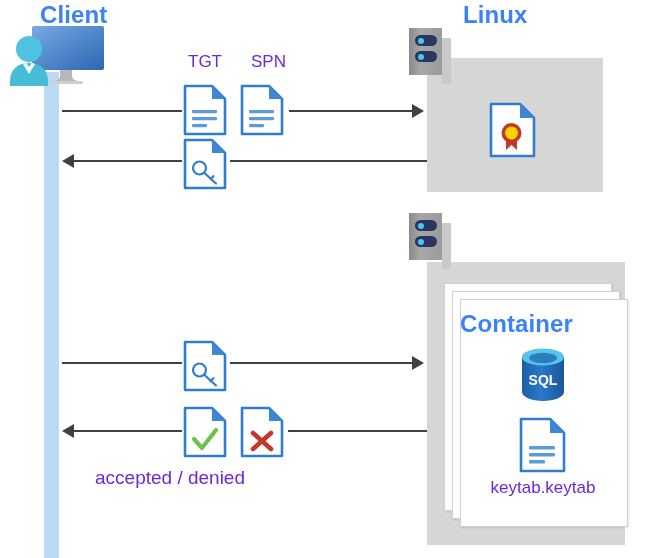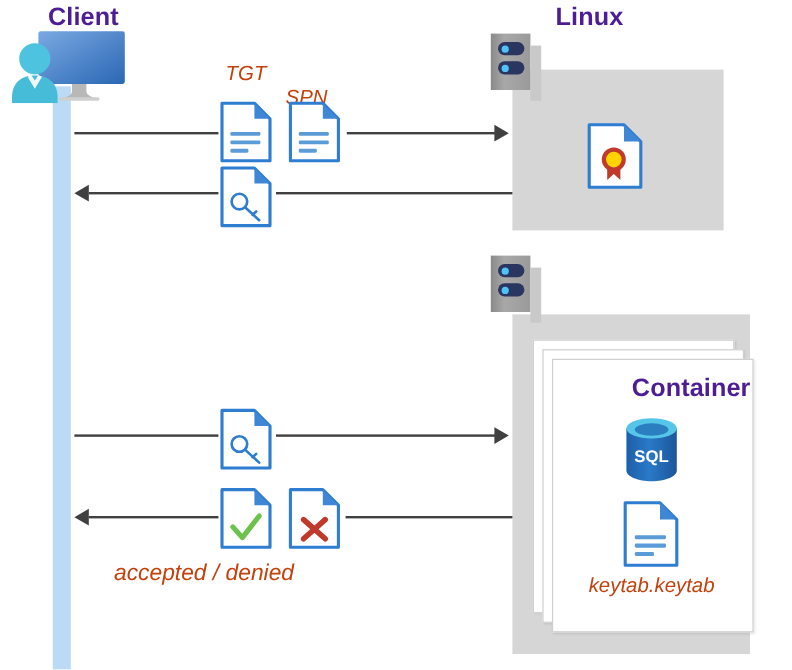--- a/index.html
+++ b/index.html
@@ -11,30 +11,29 @@
     overflow:hidden;
   }
   #canvas{position:relative;width:660px;height:558px;}
 
   
   .abs{position:absolute;}
 
   
   .title-bold{
     font-weight:bold;
-    font-size:21px;
-    color:#4c1d95;
+    font-size:24px;
+    color:#3b82f6;
     line-height:23px;
     letter-spacing:.1px;
   }
   .plain-label{
     font-size:17px;
-    color:#c2410c;
+    color:#6d28d9;
     line-height:20px;
-    font-style:italic;
   }
 
   
   .lifeline{
     background:#badaf5;
     width:15px;
   }
 
   
   .zone{background:#d6d6d6;}
@@ -151,21 +150,21 @@
     <div class="shadow"></div>
     <div class="slot" style="left:6px;top:7px;width:22px;"></div>
     <div class="slot" style="left:6px;top:23px;width:22px;"></div>
   </div>
 
 
   <div class="card" style="left:444px;top:283px;width:166px;height:226px;"></div>
   <div class="card" style="left:452px;top:291px;width:166px;height:226px;"></div>
   <div class="card" style="left:460px;top:299px;width:166px;height:226px;"></div>
 
-  <div class="abs title-bold" style="left:460px;top:312px;width:166px;text-align:center;margin-left:33px;">Container</div>
+  <div class="abs title-bold" style="left:460px;top:312px;width:166px;text-align:left;">Container</div>
 
   <div class="abs" style="left:519px;top:347px;width:48px;height:56px;">
     <svg width="48" height="56" viewBox="0 0 48 56">
       <defs>
         <linearGradient id="sqlBody" x1="0" y1="0" x2="1" y2="0">
           <stop offset="0%" stop-color="#1d5fa8"></stop>
           <stop offset="45%" stop-color="#2a79c8"></stop>
           <stop offset="100%" stop-color="#1b569b"></stop>
         </linearGradient>
       </defs>
@@ -182,21 +181,21 @@
       <path d="M31 2 L45 16 H31 Z" fill="#3f87d4"></path>
       <rect x="10" y="29" width="26" height="3.4" rx="1.2" fill="#5b9bd8"></rect>
       <rect x="10" y="36" width="26" height="3.4" rx="1.2" fill="#5b9bd8"></rect>
       <rect x="10" y="43" width="16" height="3.4" rx="1.2" fill="#5b9bd8"></rect>
     </svg>
   </div>
 
   <div class="abs plain-label" style="left:460px;top:478px;width:166px;text-align:center;">keytab.keytab</div>
 
   <div class="abs plain-label" style="left:181px;top:52px;width:48px;text-align:center;">TGT</div>
-  <div class="abs plain-label" style="left:238px;top:52px;width:48px;text-align:left;margin-top:20px;">SPN</div>
+  <div class="abs plain-label" style="left:238px;top:52px;width:48px;text-align:right;">SPN</div>
 
   <div class="arrow-line" style="left:62px;top:110px;width:120px;"></div>
   <div class="arrow-line" style="left:289px;top:110px;width:124px;"></div>
   <div class="arrow-head right" style="left:412px;top:104px;"></div>
 
   <div class="abs" style="left:183px;top:84px;width:44px;height:52px;">
     <svg width="44" height="52" viewBox="0 0 44 52">
       <path d="M2 2 H29 L42 15 V50 H2 Z" fill="#ffffff" stroke="#2e7dd1" stroke-width="2.6" stroke-linejoin="round"></path>
       <path d="M29 2 L42 15 H29 Z" fill="#3f87d4"></path>
       <rect x="9" y="26" width="25" height="3.2" rx="1.1" fill="#5b9bd8"></rect>

